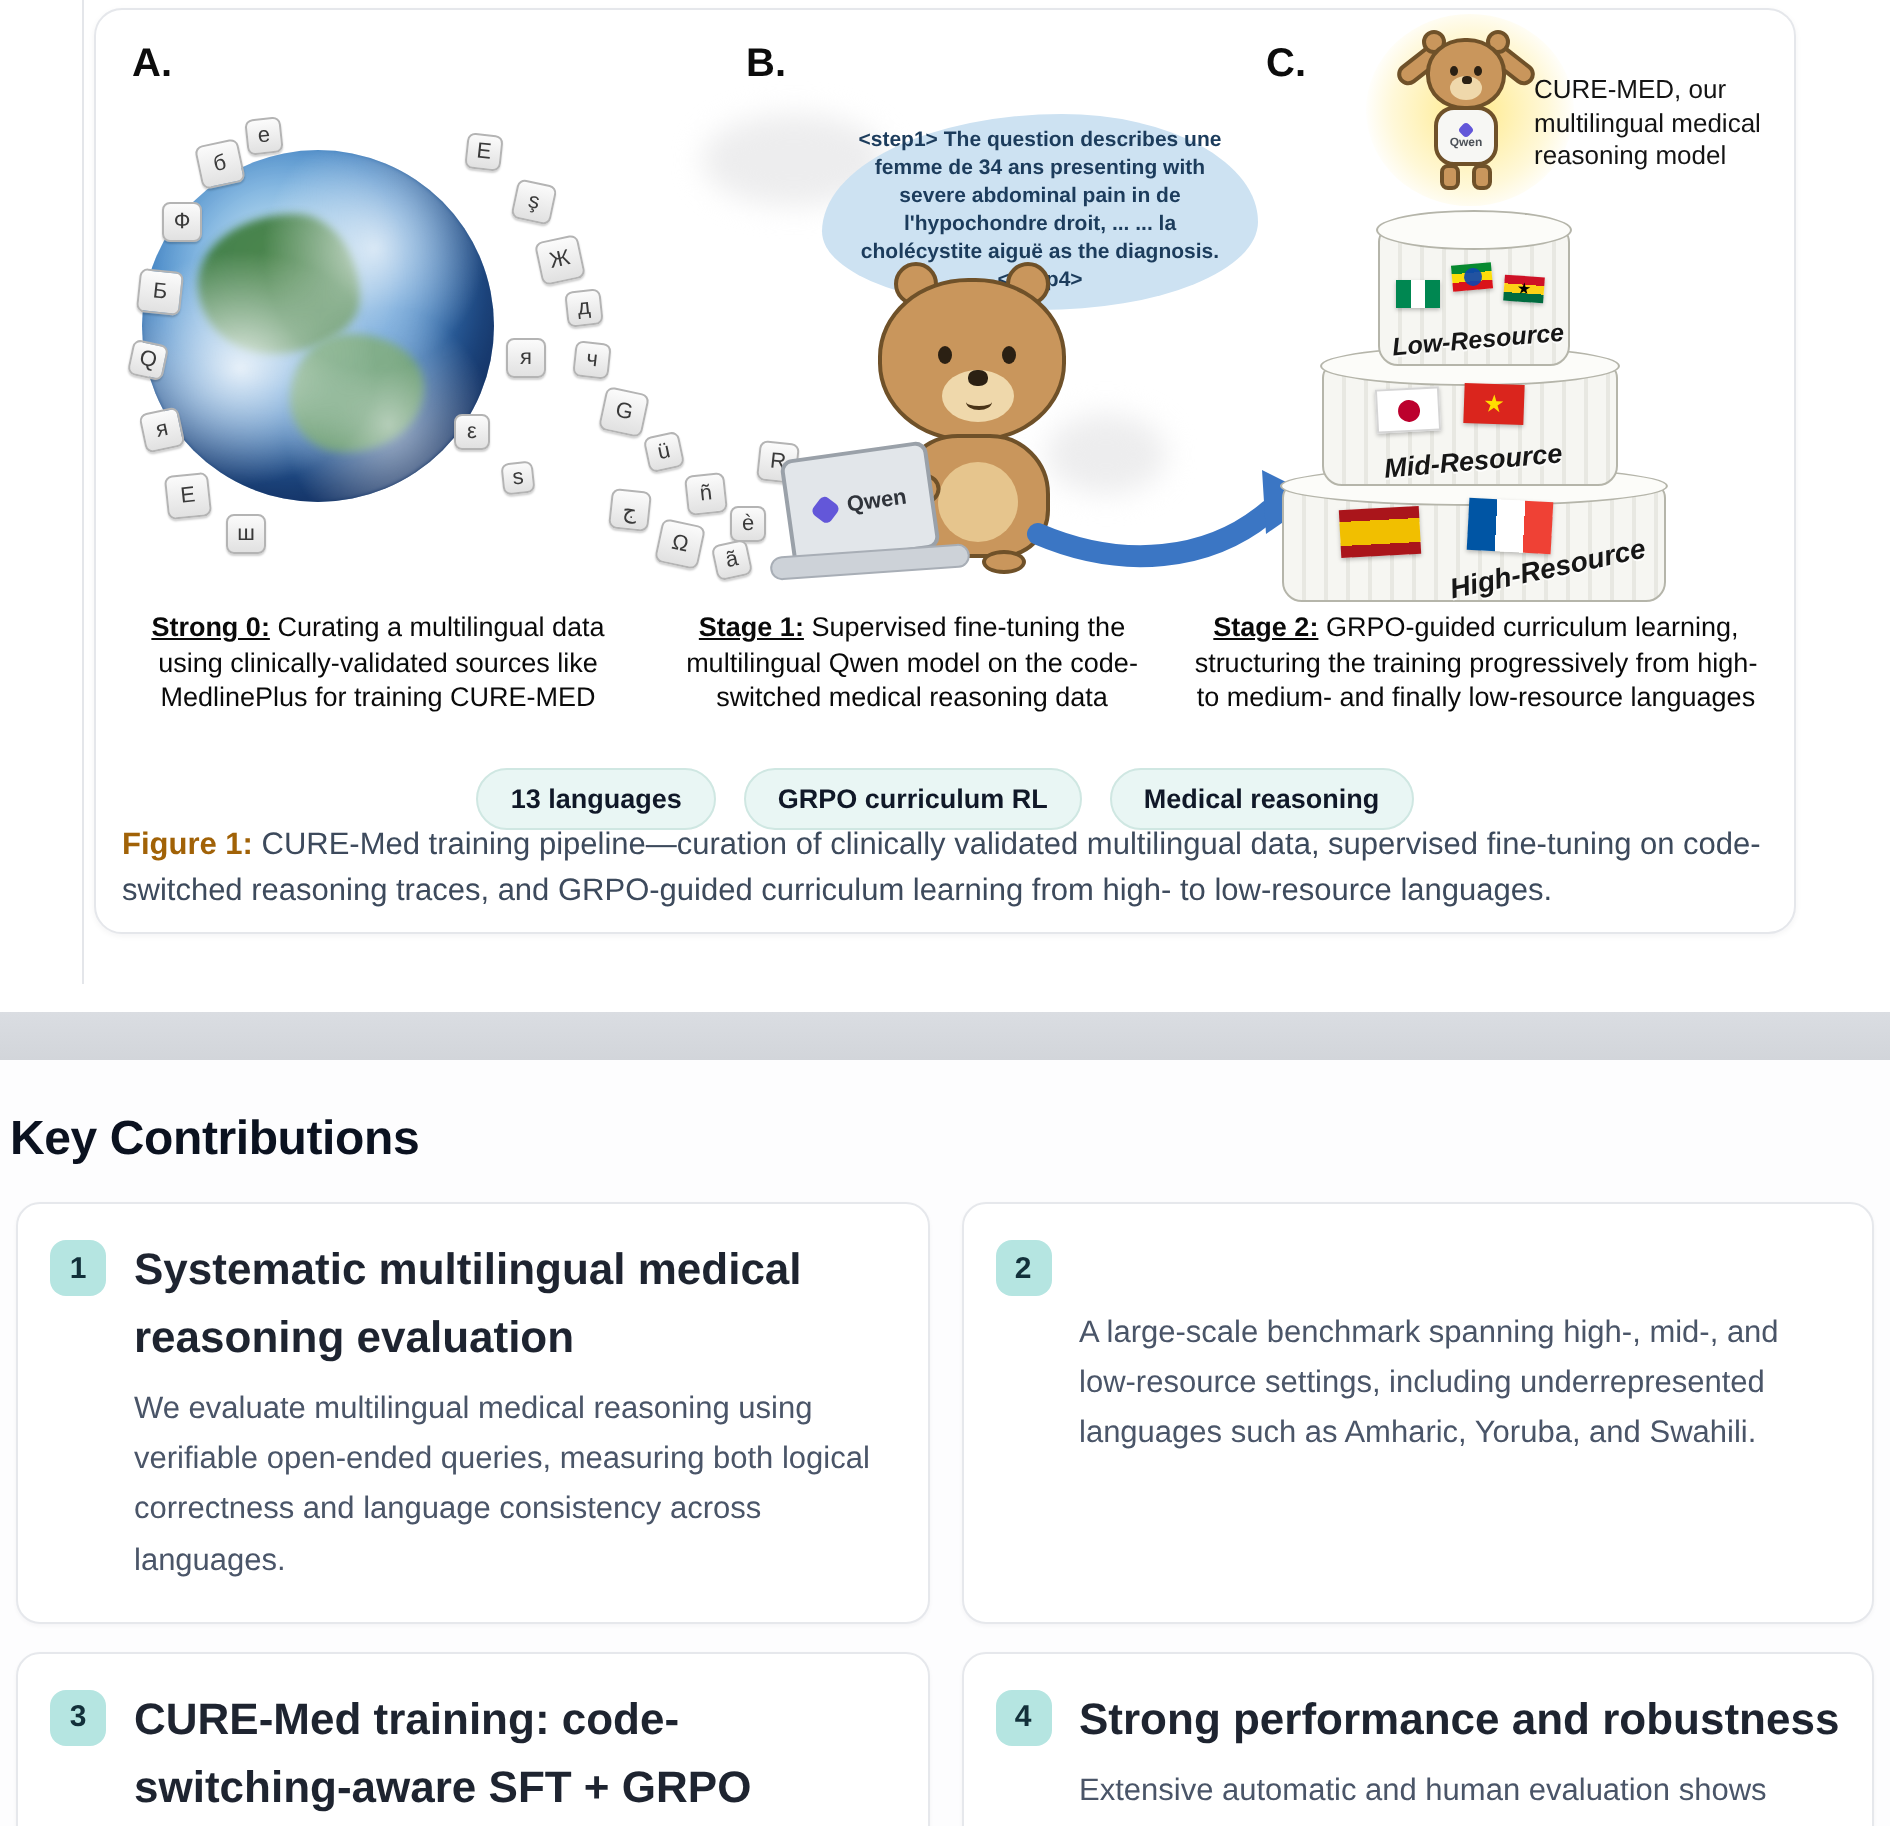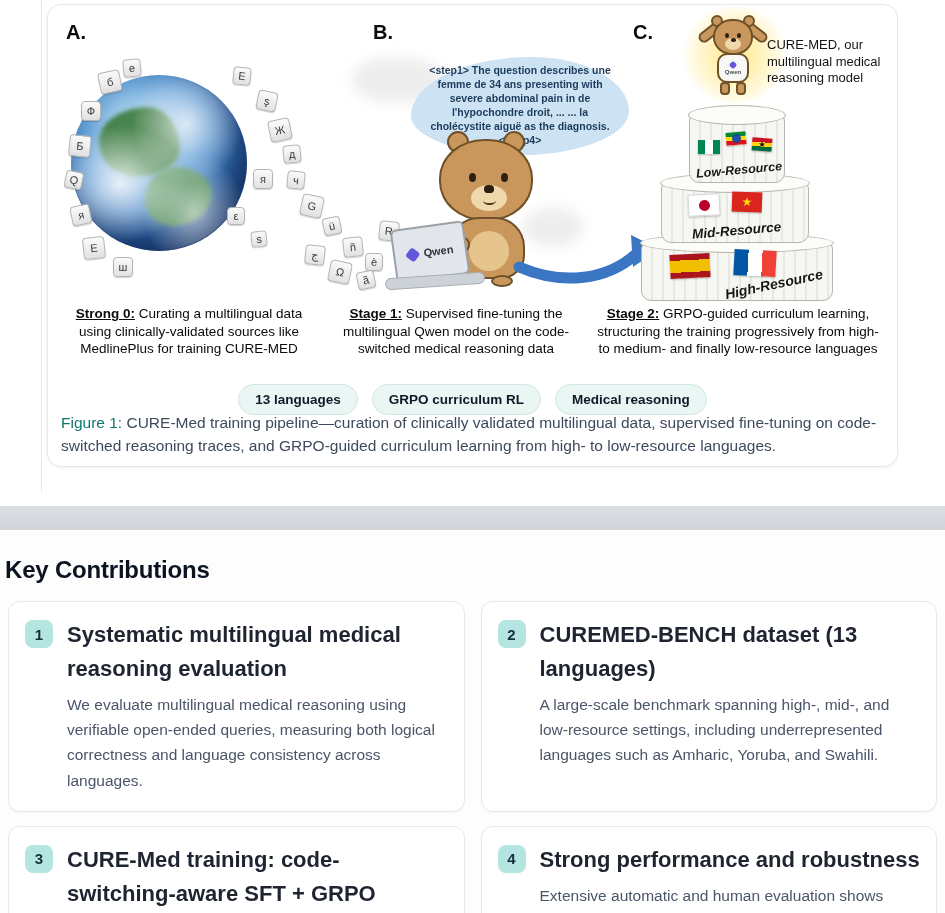--- a/index.html
+++ b/index.html
@@ -154,21 +154,21 @@
   .stage.s0{left:0;width:256px;}
   .stage.s1{left:266px;width:258px;}
   .stage.s2{left:530px;width:294px;}
 
   
   .tags{position:absolute;left:0;right:0;top:379px;display:flex;justify-content:center;gap:14px;}
   .tag{background:#e9f6f4;border:1px solid #cfe7e2;border-radius:999px;
     padding:7px 16px;font-size:13.5px;font-weight:700;color:#101828;}
   .caption{position:absolute;left:13px;right:15px;top:406px;margin:0;
     font-size:15.5px;line-height:1.5;color:#3d4a5c;}
-  .caption strong{font-weight:400;color:#0f766e;}
+  .caption strong{font-weight:700;color:#a16207;}
 
   
   .band{position:absolute;left:0;top:506px;width:945px;height:24px;
     background:linear-gradient(180deg,#dadde2,#d2d5da);}
 
   
   .content{position:absolute;left:0;top:530px;width:945px;height:383px;background:#fdfdfe;}
   .kc-heading{position:absolute;left:5px;top:26px;margin:0;
     font-size:24px;font-weight:800;letter-spacing:-.2px;color:#0b1220;}
   .cards{position:absolute;left:8px;top:71px;width:929px;
@@ -336,21 +336,20 @@
       <div class="card-head">
         <div class="badge">1</div>
         <div class="card-title">Systematic multilingual medical reasoning evaluation</div>
       </div>
       <div class="card-body">We evaluate multilingual medical reasoning using verifiable open-ended queries, measuring both logical correctness and language consistency across languages.</div>
     </div>
 
     <div class="card">
       <div class="card-head">
         <div class="badge">2</div>
-        <div class="card-title">CUREMED-BENCH dataset (13 languages)</div>
       </div>
       <div class="card-body">A large-scale benchmark spanning high-, mid-, and low-resource settings, including underrepresented languages such as Amharic, Yoruba, and Swahili.</div>
     </div>
 
     <div class="card">
       <div class="card-head">
         <div class="badge">3</div>
         <div class="card-title">CURE-Med training: code-switching-aware SFT + GRPO curriculum RL</div>
       </div>
       <div class="card-body">A two-stage training framework that jointly improves reasoning correctness and linguistic fidelity, with</div>

